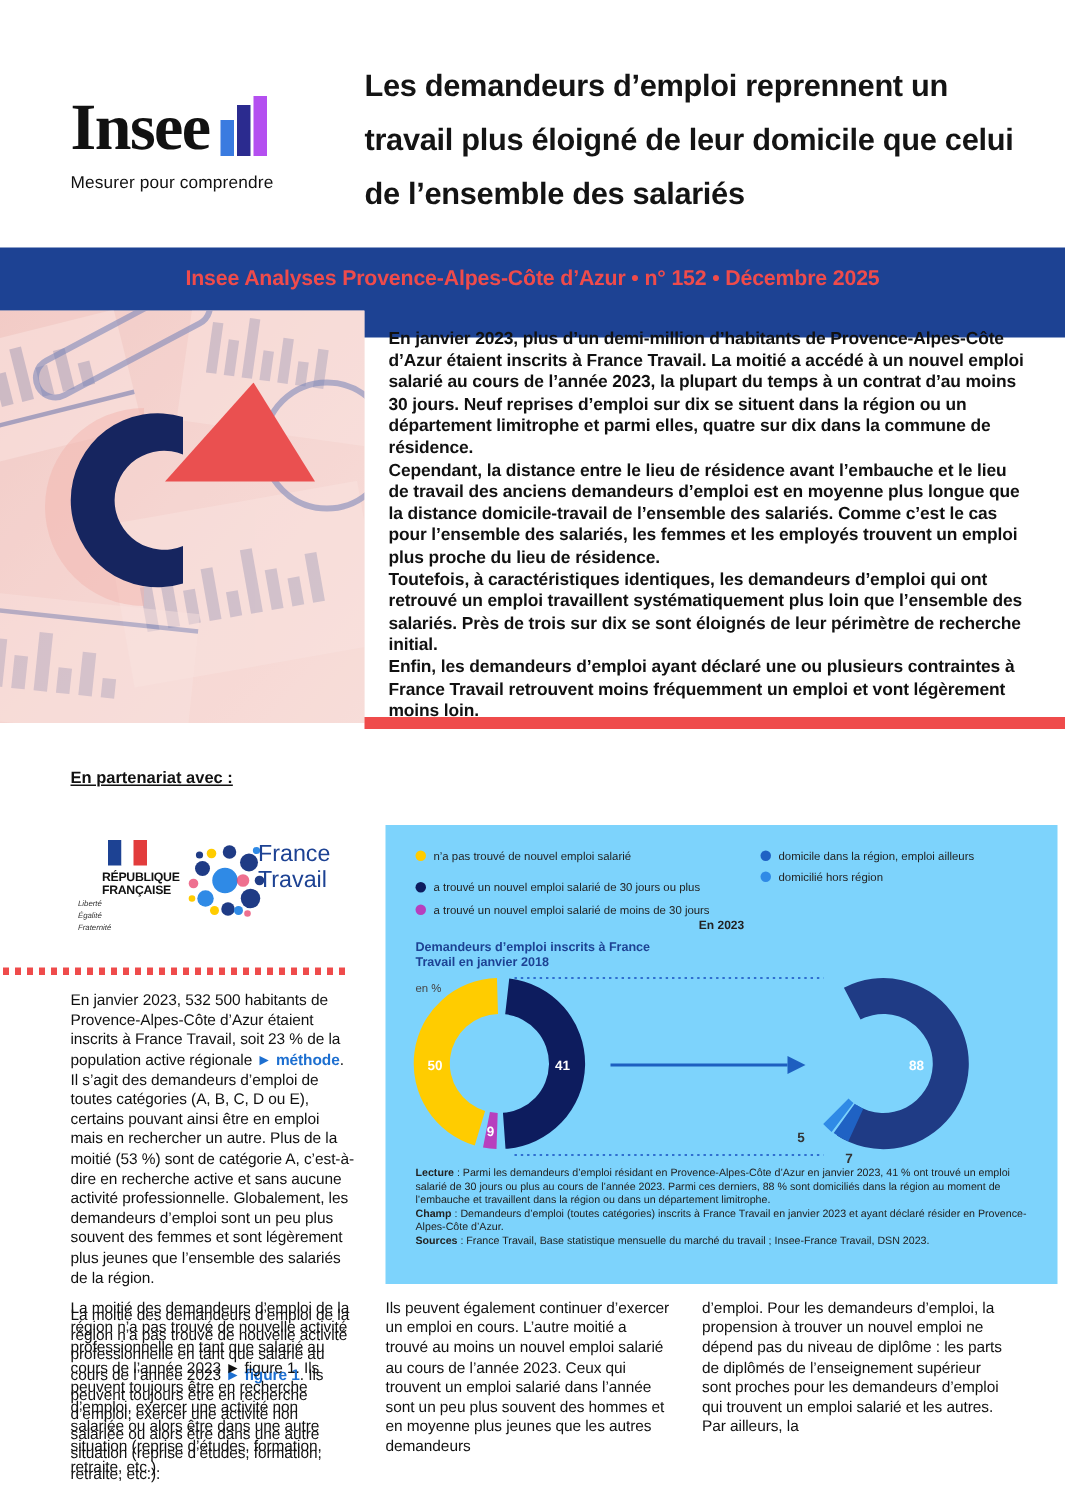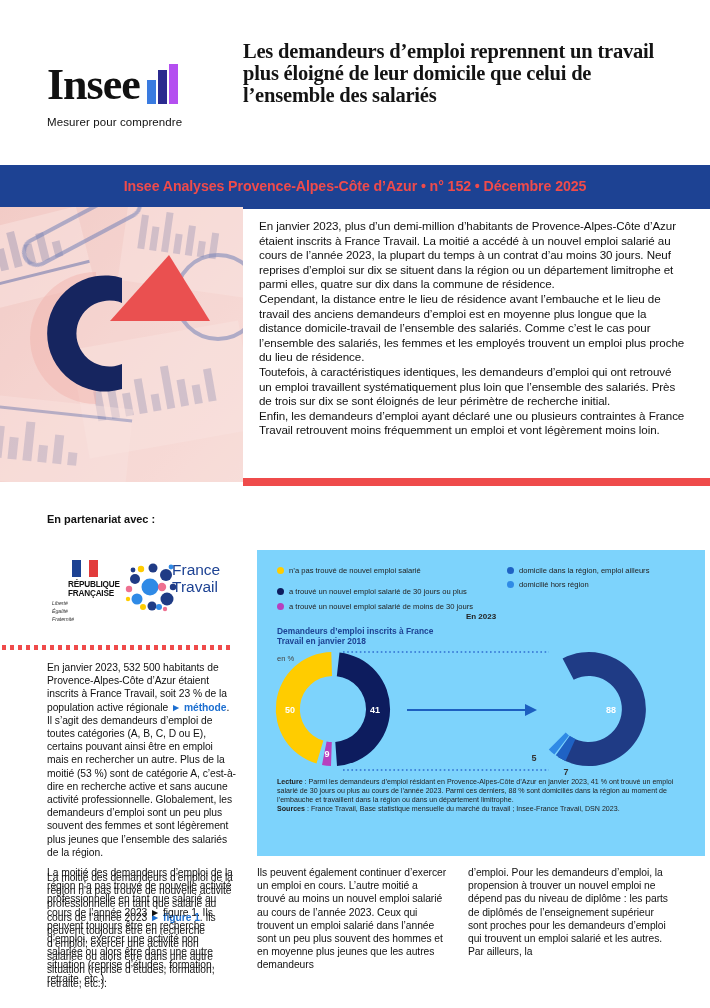--- a/index.html
+++ b/index.html
@@ -13,45 +13,45 @@
 
   
   .header { position:absolute; left:0; top:0; width:710px; height:165px; background:#fff; }
   .logo-wrap { position:absolute; left:47px; top:58px; width:180px; }
   .logo-insee { font-family:"Liberation Serif", serif; font-weight:700; font-size:44px;
                 letter-spacing:-1px; color:#111111; line-height:54px; display:inline-block; }
   .logo-bars { display:inline-block; vertical-align:top; margin-left:2px; margin-top:6px; }
   .logo-tag { font-family:"Liberation Sans", sans-serif; font-size:11.5px; color:#111;
               margin-top:4px; letter-spacing:0.1px; }
   .head-title { position:absolute; left:243px; top:40px; width:440px;
-                font-size:20.5px; line-height:22px; font-weight:700; color:#141414;
-                letter-spacing:-0.2px;font-family:Liberation Serif, serif; }
-
-  
-  .banner { position:absolute; left:0; top:165px; width:710px; height:44px; background:#1d4293;padding-left:31px; }
+                font-size:20.5px; line-height:36px; font-weight:700; color:#141414;
+                letter-spacing:-0.2px; }
+
+  
+  .banner { position:absolute; left:0; top:165px; width:710px; height:60px; background:#1d4293;padding-left:31px; }
   .banner-text { position:absolute; left:0; top:0; width:710px; height:42px;
                  line-height:42px; text-align:center; color:#ef4b4b;
                  font-size:14.2px; font-weight:700; letter-spacing:-0.1px; }
 
   
   .hero { position:absolute; left:0; top:207px; width:243px; height:275px; overflow:hidden;
           background:#f6dcd8; }
   .hero-photo { position:absolute; inset:0; }
   .hero-donut { position:absolute; left:26px; top:65px; width:96px; height:123px; }
   .hero-tri { position:absolute; left:110px; top:48px; width:100px; height:80px; }
 
   
   .red-rule { position:absolute; left:243px; top:478px; width:467px; height:8px; background:#ef4b4b; }
   .chapeau { position:absolute; left:259px; top:219px; width:427px;
-             font-size:11.6px; line-height:14.6px; font-weight:400; color:#111;
+             font-size:11.6px; line-height:14.6px; font-weight:700; color:#111;
              letter-spacing:-0.08px; }
   .chapeau p { margin:0; }
 
   
-  .partners-title { position:absolute; left:47px; top:513px; font-size:11px; font-weight:700; color:#111; }
+  .partners-title { position:absolute; left:47px; top:513px; font-size:11px; font-weight:700; color:#111;text-decoration:underline; }
   .rf-logo { position:absolute; left:52px; top:560px; width:66px; text-align:center; }
   .rf-flag { width:26px; height:17px; margin:0 auto 3px auto; position:relative; }
   .rf-flag i { position:absolute; top:0; width:8.6px; height:17px; display:block; }
   .rf-name { font-size:8.2px; font-weight:700; color:#111; line-height:9.2px; letter-spacing:-0.2px; text-align:left;padding-left:16px; }
   .rf-motto { font-size:5.2px; color:#333; line-height:6px; font-style:italic; text-align:left; margin-top:2px; }
   .ft-logo { position:absolute; left:125px; top:561px; width:110px; height:52px; }
   .ft-text { position:absolute; left:172px; top:562px; font-size:15.5px; line-height:16.6px;
              font-weight:400; color:#1d4293; font-family:"Liberation Sans", sans-serif; }
 
   
@@ -327,20 +327,21 @@
 
         <path d="M -40.2 40.4 A 57 57 0 0 0 -34.6 45.6 L -20.0 26.4 A 33 33 0 0 1 -23.3 23.4 Z" fill="#2f8ae6"></path>
         <text x="22" y="4" fill="#ffffff" font-size="9" font-weight="700" font-family="Liberation Sans, sans-serif" text-anchor="middle">88</text>
         <text x="-55" y="52" fill="#333333" font-size="9" font-weight="700" font-family="Liberation Sans, sans-serif" text-anchor="middle">5</text>
         <text x="-23" y="66" fill="#333333" font-size="9" font-weight="700" font-family="Liberation Sans, sans-serif" text-anchor="middle">7</text>
       </g>
     </svg>
 
     <div class="notes">
       <div><b>Lecture</b><span> : Parmi les demandeurs d’emploi résidant en Provence-Alpes-Côte d’Azur en janvier 2023, 41 % ont trouvé un emploi salarié de 30 jours ou plus au cours de l’année 2023. Parmi ces derniers, 88 % sont domiciliés dans la région au moment de l’embauche et travaillent dans la région ou dans un département limitrophe.</span></div>
+      <div><b>Champ</b><span> : Demandeurs d’emploi (toutes catégories) inscrits à France Travail en janvier 2023 et ayant déclaré résider en Provence-Alpes-Côte d’Azur.</span></div>
       <div><b>Sources</b><span> : France Travail, Base statistique mensuelle du marché du travail ; Insee-France Travail, DSN 2023.</span></div>
     </div>
   </div>
 
   <div class="bcol bcol-1">
     <span>La moitié des demandeurs d’emploi de la région n’a pas trouvé de nouvelle activité professionnelle en tant que salarié au cours de l’année 2023 ► figure 1. Ils peuvent toujours être en recherche d’emploi, exercer une activité non salariée ou alors être dans une autre situation (reprise d’études, formation, retraite, etc.).</span>
   </div>
   <div class="bcol bcol-2">
     <span>Ils peuvent également continuer d’exercer un emploi en cours. L’autre moitié a trouvé au moins un nouvel emploi salarié au cours de l’année 2023. Ceux qui trouvent un emploi salarié dans l’année sont un peu plus souvent des hommes et en moyenne plus jeunes que les autres demandeurs</span>
   </div>

